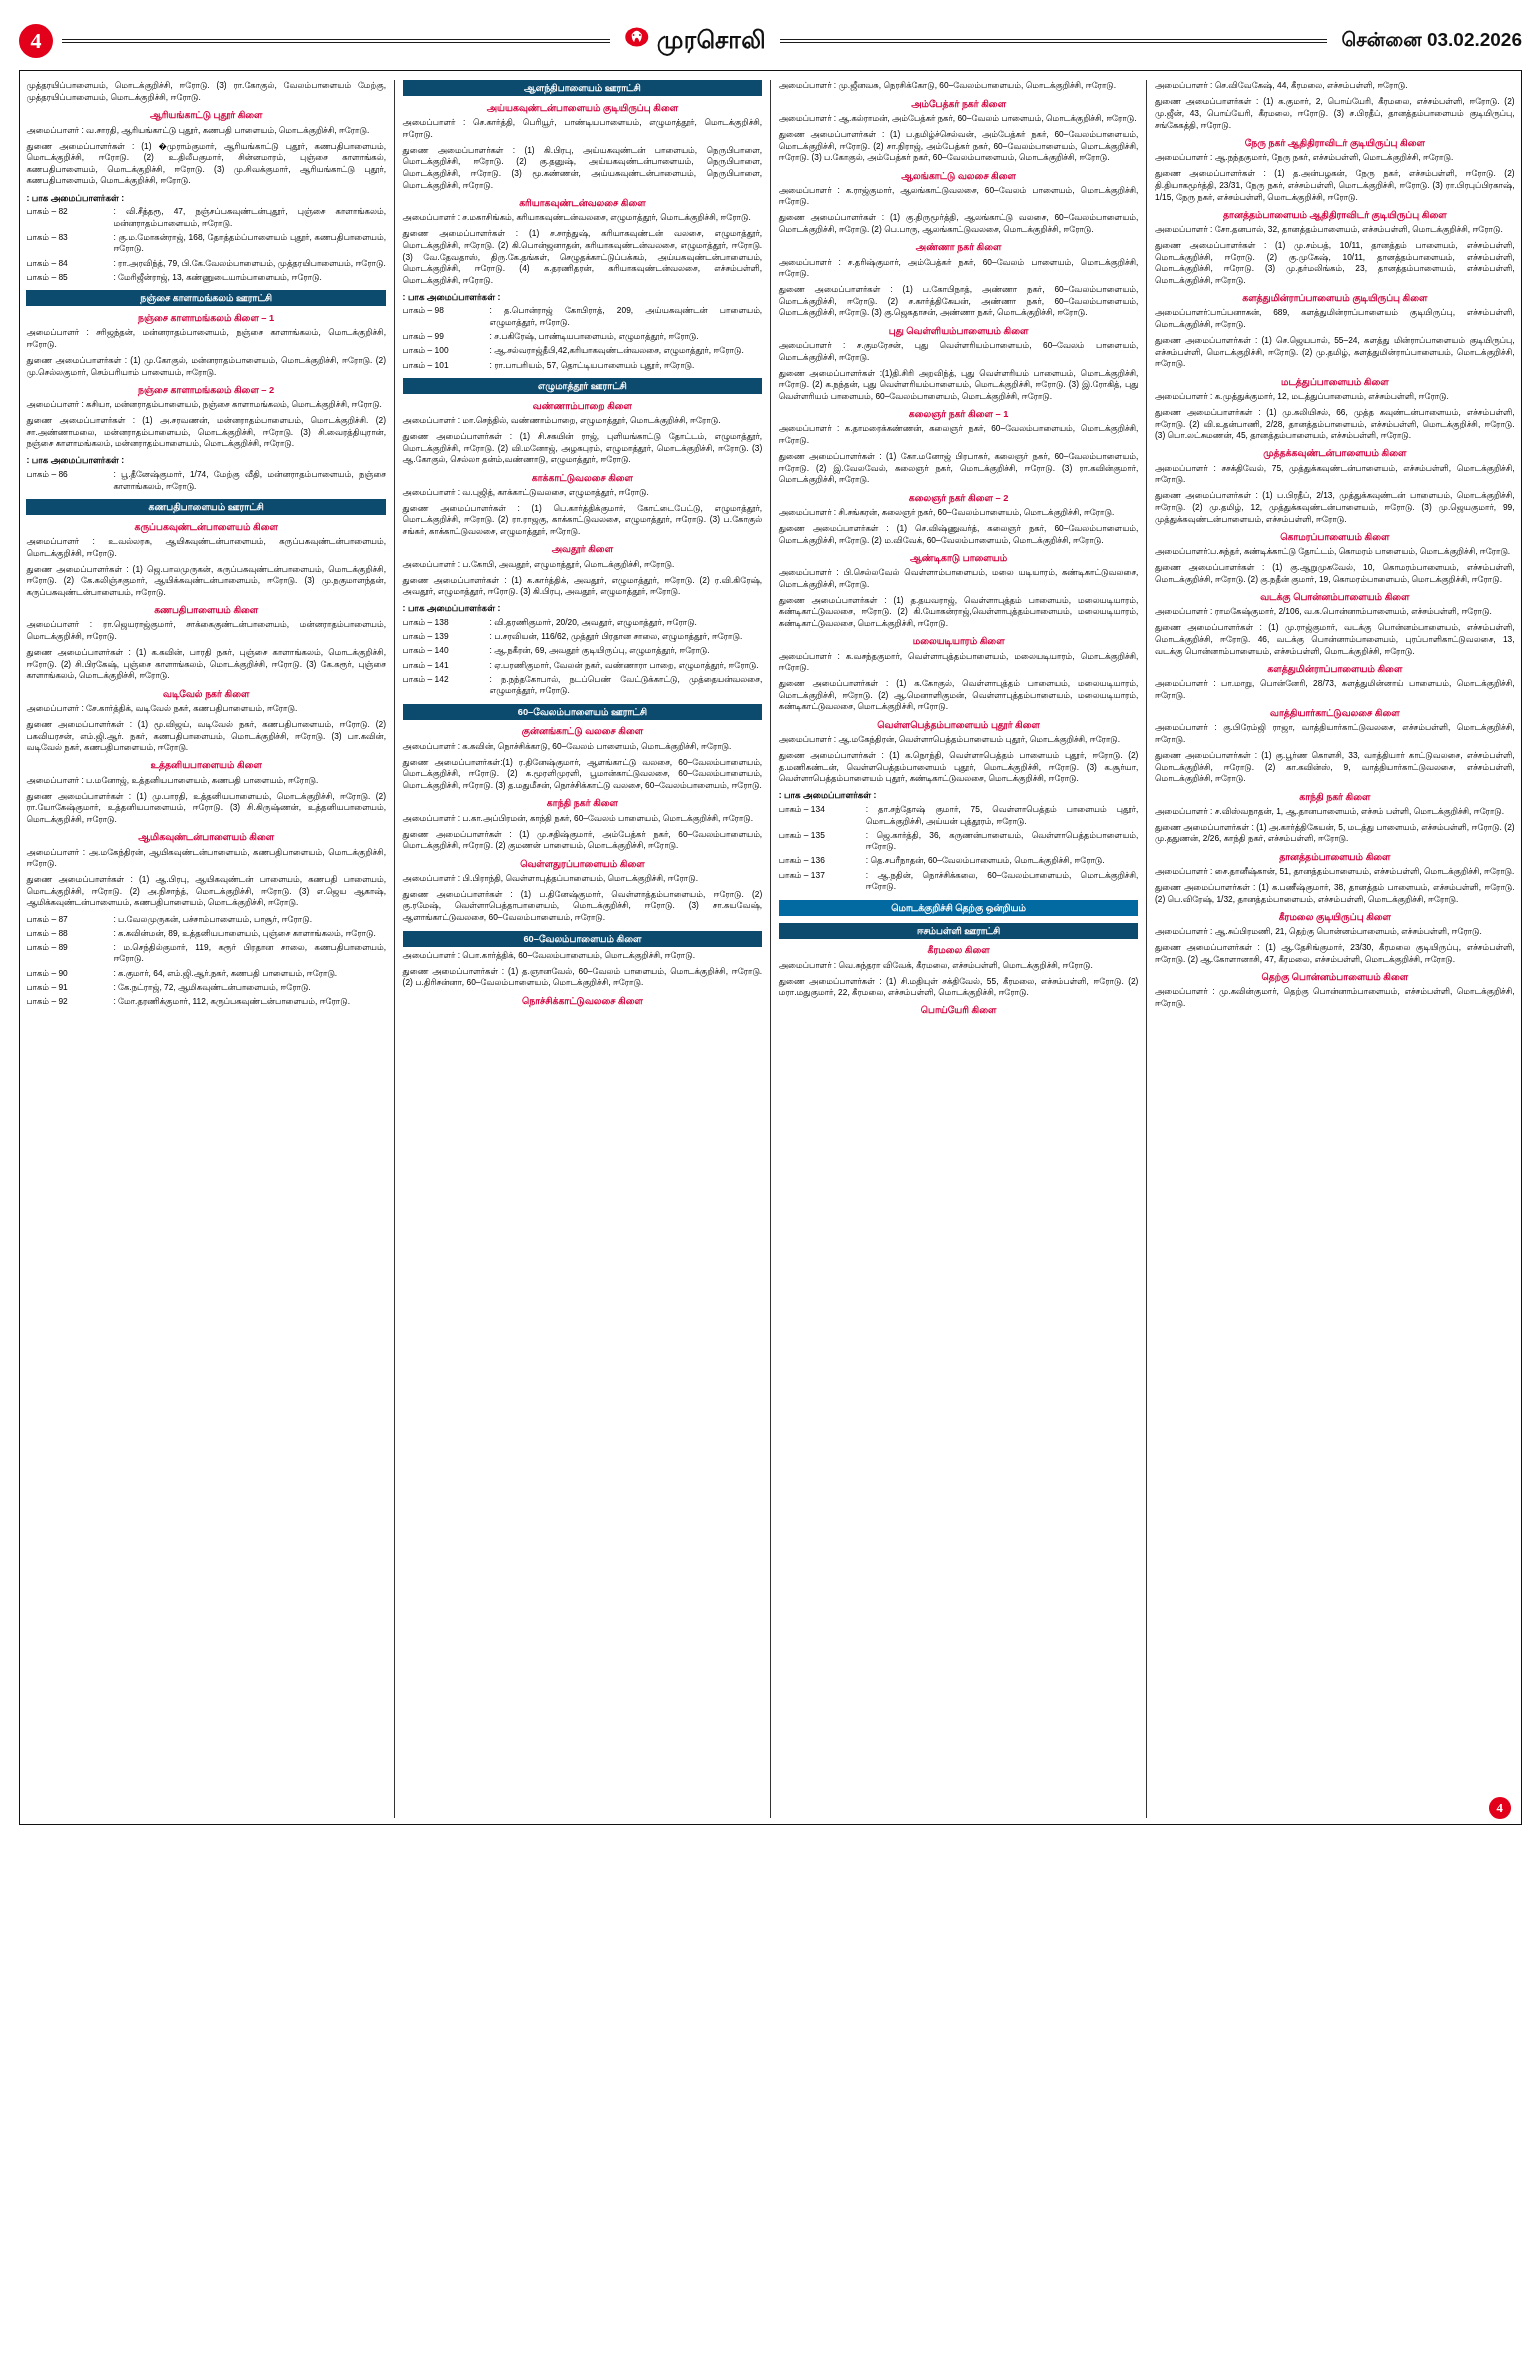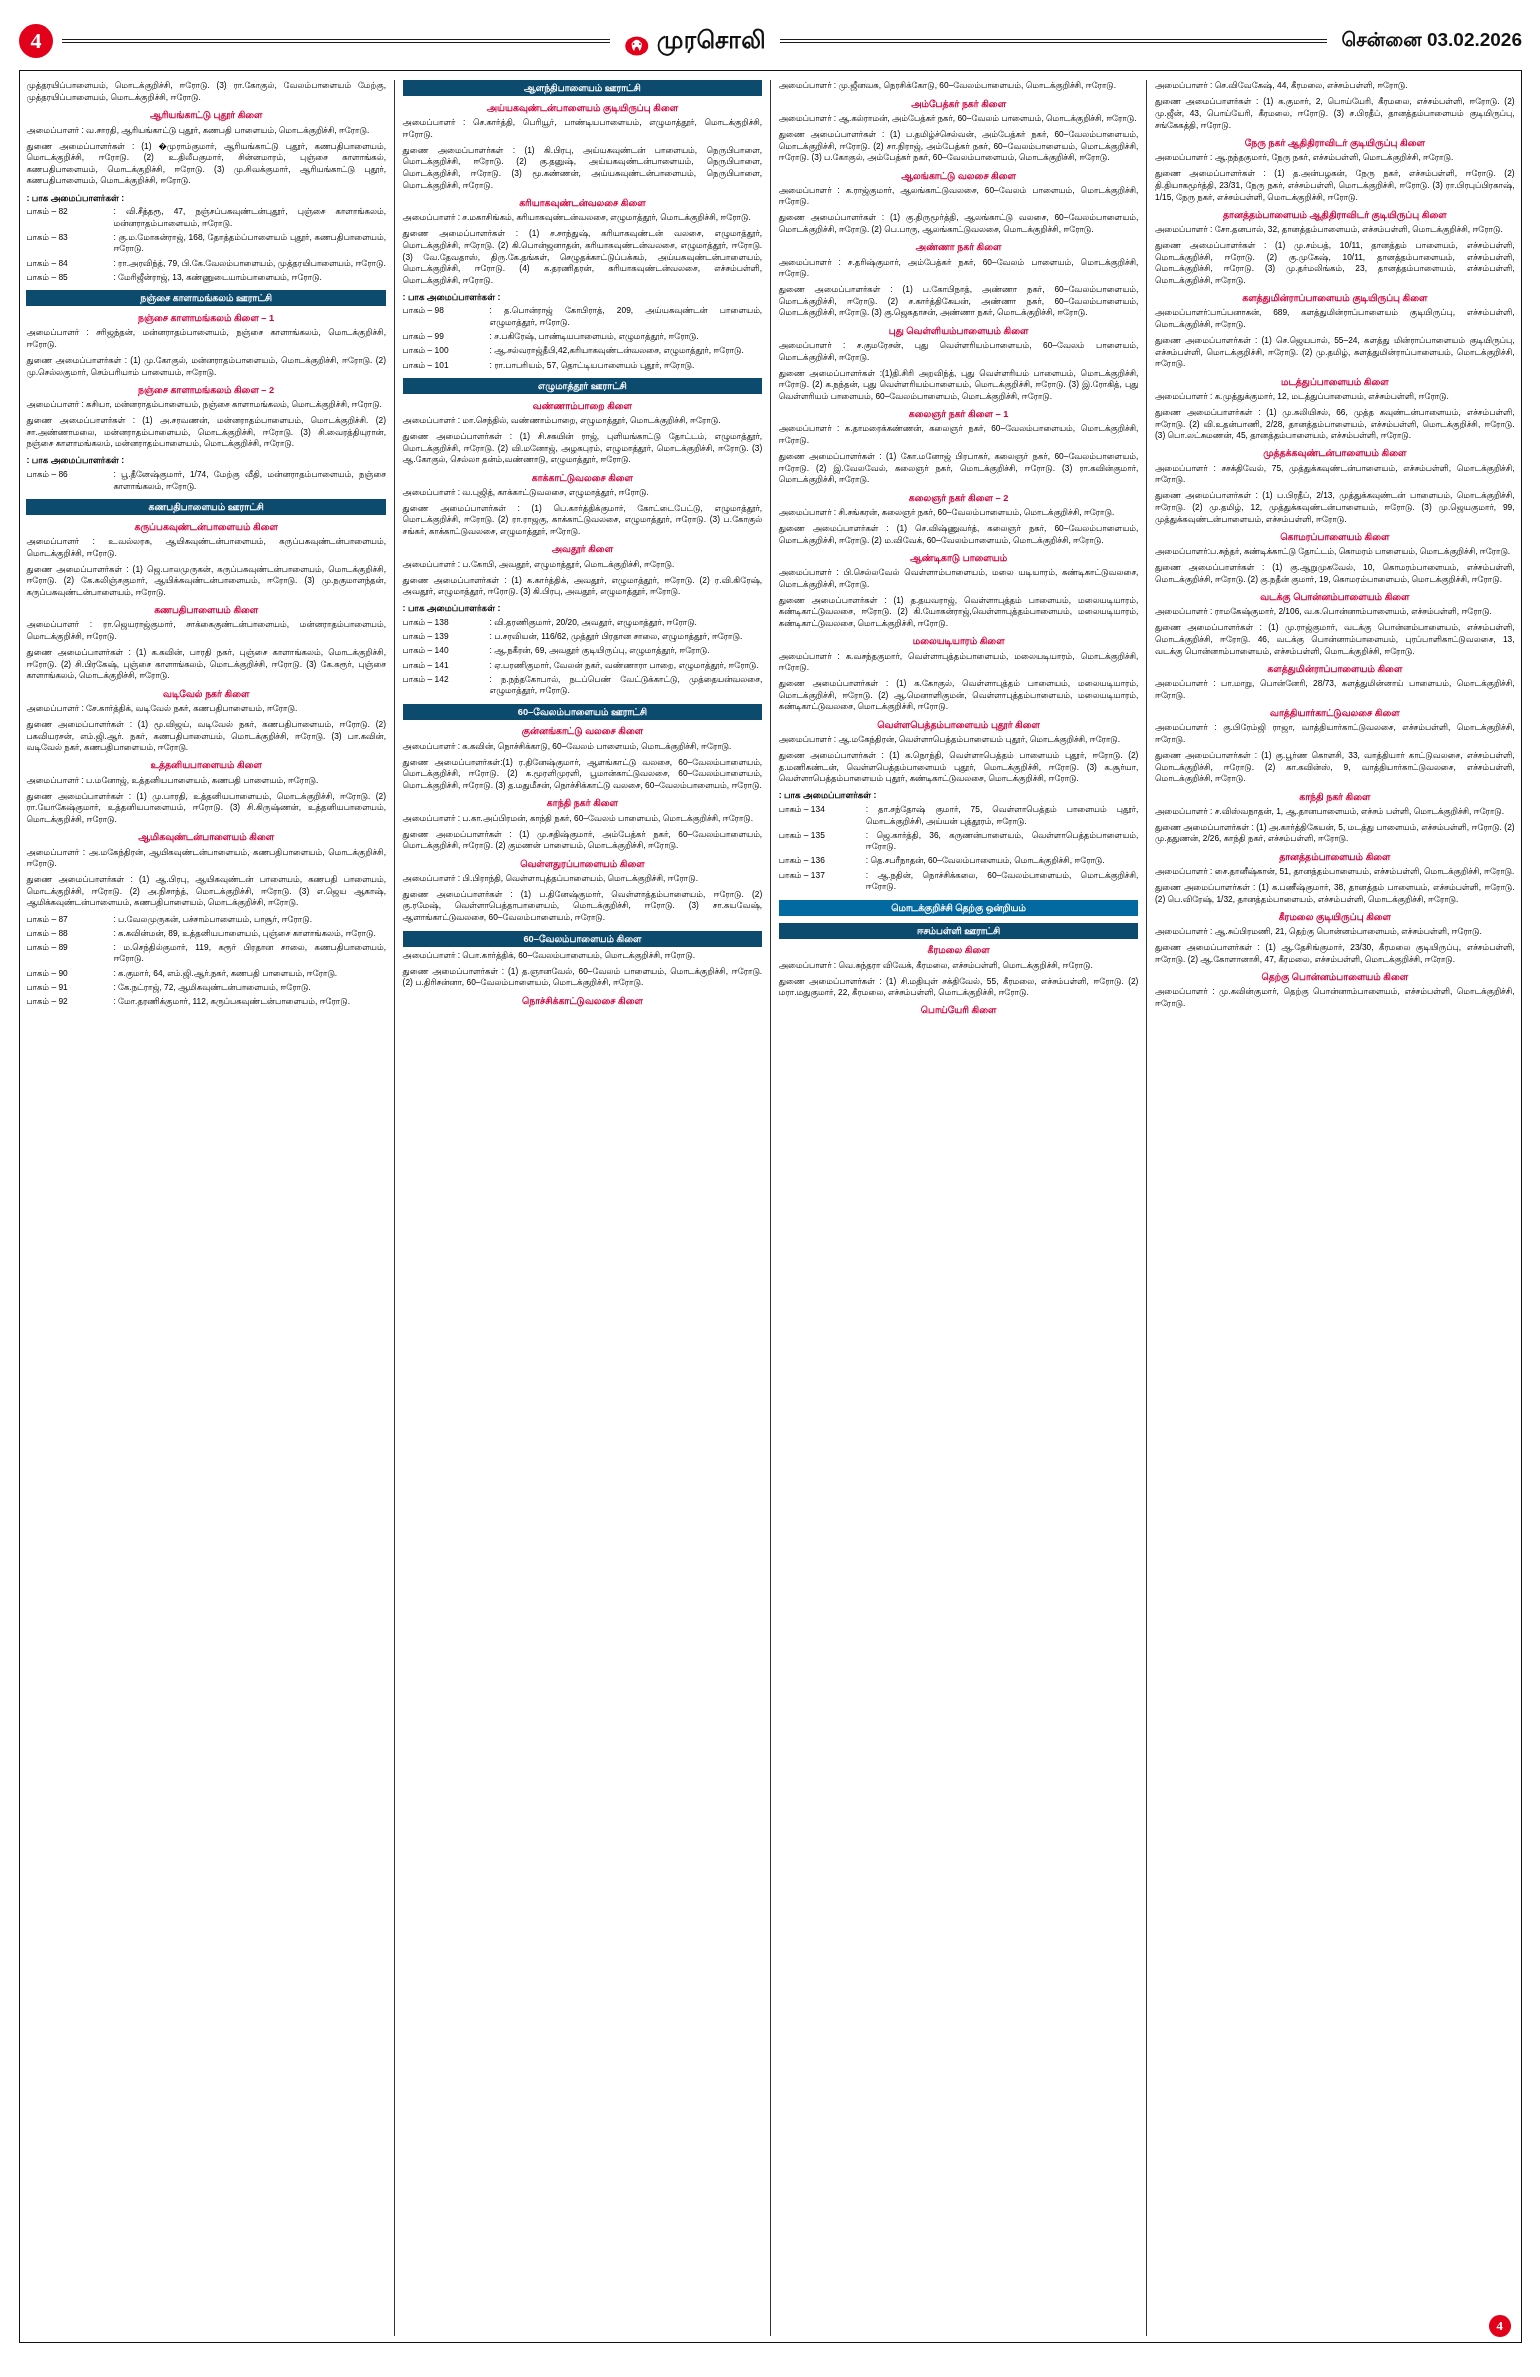--- a/index.html
+++ b/index.html
@@ -41,21 +41,21 @@
   .rule-left, .rule-right {
     flex: 1 1 auto;
     height: 0;
     border-top: 1.9px solid #1a1a1a;
     border-bottom: 1.9px solid #1a1a1a;
     height: 4.5px;
     box-sizing: border-box;
   }
   .mast-title {
     display: flex;
-    align-items: flex-end;
+    align-items: flex-start;
     gap: 7.7px;
     padding: 0 14px;
     flex: 0 0 auto;
   }
   .mast-logo {
     width: 25.5px; height: 22px;
     position: relative;
     display: inline-block;
   }
   .mast-logo svg { display: block; }
@@ -70,21 +70,21 @@
     font-size: 19px;
     font-weight: bold;
     color: #111;
     white-space: nowrap;
     padding-left: 14px;
     flex: 0 0 auto;
   }
   
   .frame {
     border: 1.3px solid #111;
-    height: 2273px;
+    height: 1755px;
     box-sizing: border-box;
     padding: 9px 6.4px 6.4px 6.4px;
     position: relative;
   }
   .cols {
     column-count: 4;
     column-gap: 16.6px;
     column-rule: 0.6px solid #333;
     height: 100%;
     font-size: 8.4px;

